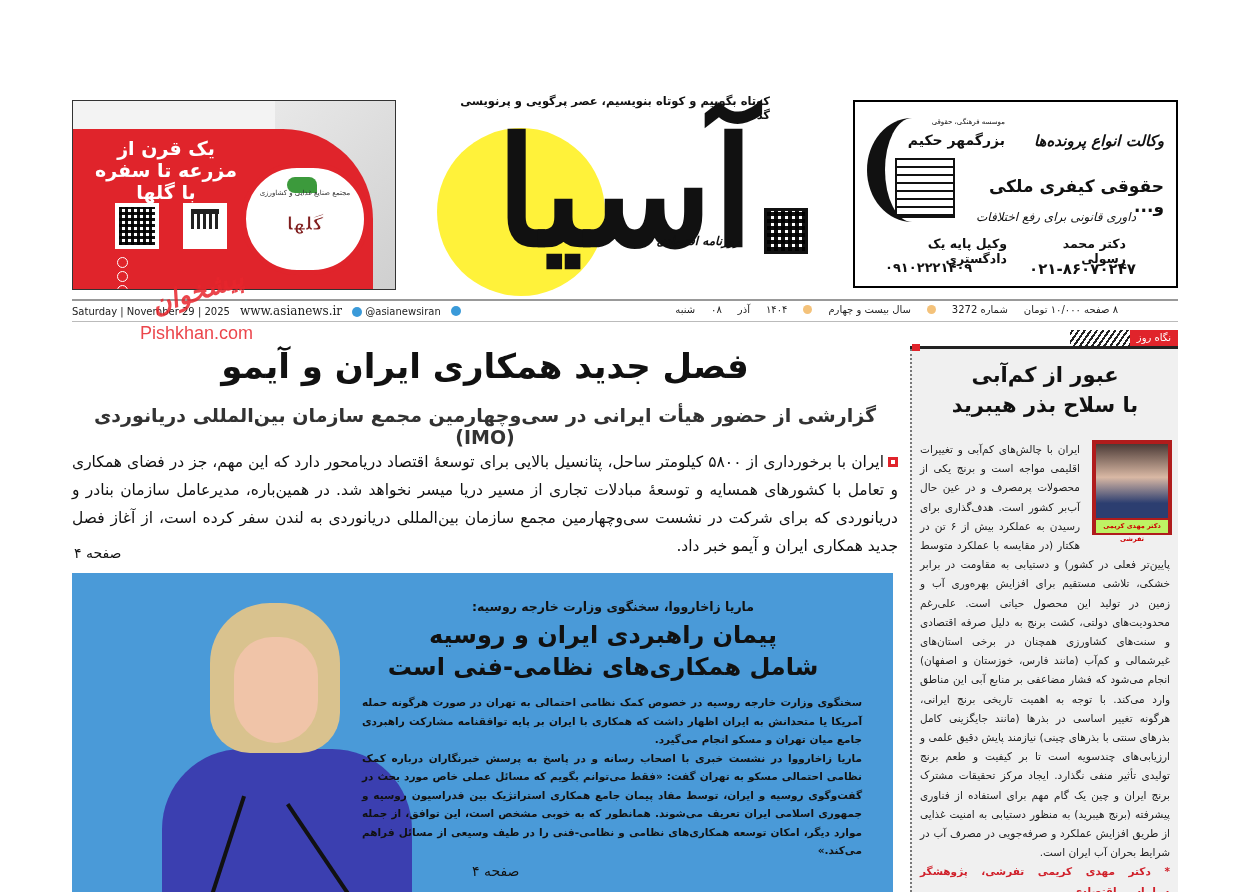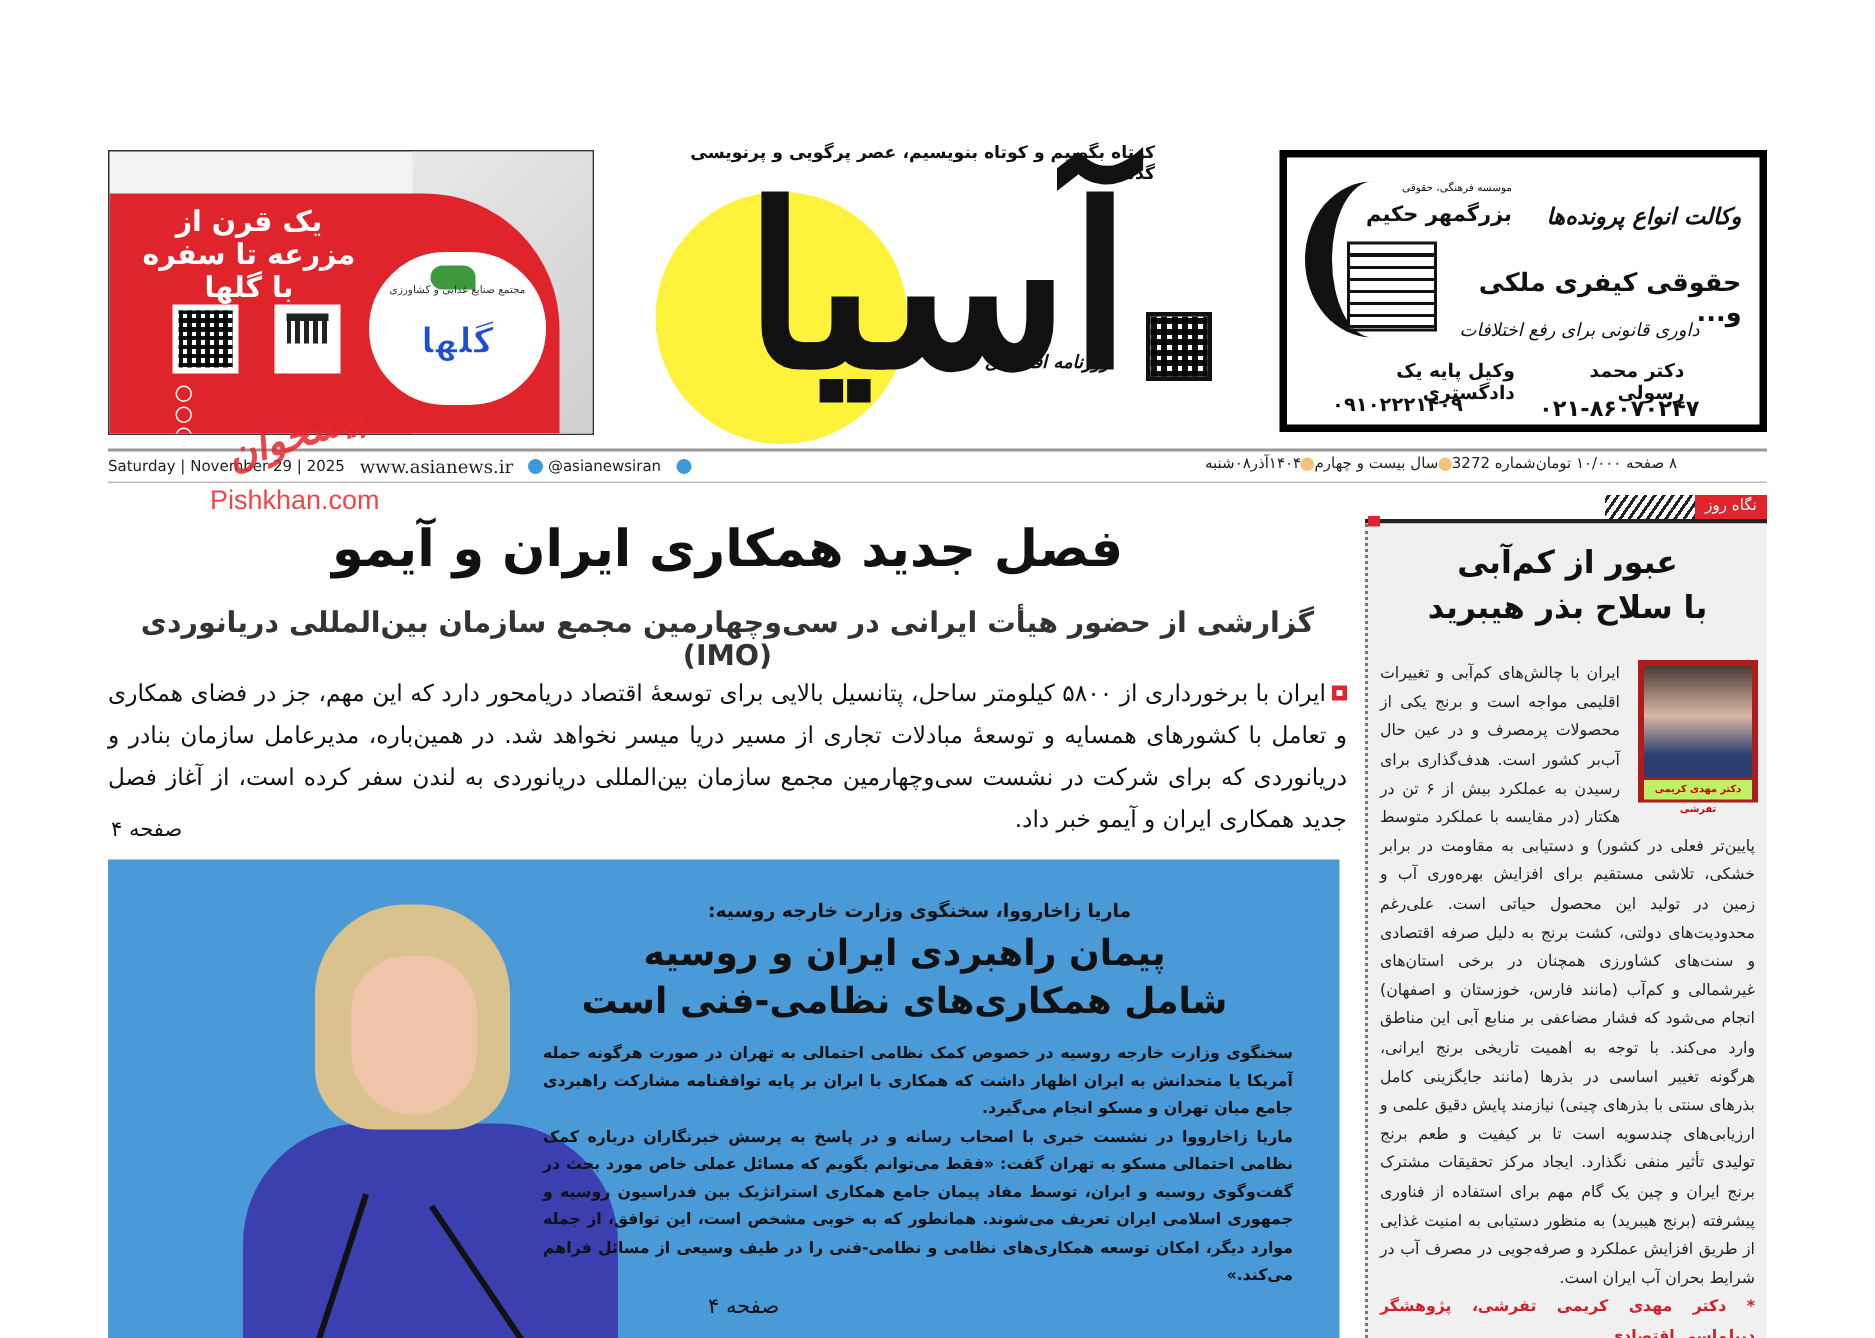--- a/index.html
+++ b/index.html
@@ -6,59 +6,59 @@
   html, body { width: 1250px; height: 892px; background: #ffffff; overflow: hidden; }
   body { position: relative; font-family: "DejaVu Sans", sans-serif; color: #111; }
 
   .abs { position: absolute; }
 
   
   .ad-left { left: 72px; top: 100px; width: 324px; height: 190px; border: 1px solid #333; background: #f3f3f3; overflow: hidden; }
   .ad-left .red { position: absolute; left: 0; top: 28px; width: 300px; height: 160px; background: #e0242b; border-top-right-radius: 90px; }
   .ad-left .herbs { position: absolute; right: 0; top: 0; width: 120px; height: 190px; background: linear-gradient(135deg,#e8e8e8,#cfcfcf); }
   .ad-left .circle { position: absolute; left: 168px; top: 62px; width: 128px; height: 112px; background: #fff; border-radius: 60px; border: 5px solid #e0242b; }
-  .ad-left .brand { position: absolute; left: 180px; top: 112px; width: 104px; text-align: center; font-size: 24px; font-weight: bold; color: #1d4ed8; direction: rtl; -webkit-text-stroke: 1px #fff; }
+  .ad-left .brand { position: absolute; left: 180px; top: 112px; width: 104px; text-align: center; font-size: 18px; font-weight: bold; color: #7f1d1d; direction: rtl; -webkit-text-stroke: 1px #fff; }
   .ad-left .brand-sub { position: absolute; left: 178px; top: 88px; width: 108px; text-align: center; font-size: 7px; color: #333; direction: rtl; }
   .ad-left .leaf { position: absolute; left: 214px; top: 76px; width: 30px; height: 16px; background: #3c9a3c; border-radius: 16px 16px 0 16px; }
   .ad-left .slogan { position: absolute; left: 13px; top: 36px; width: 160px; text-align: center; color: #fff; font-size: 19px; font-weight: bold; direction: rtl; }
   .ad-left .qr { position: absolute; left: 42px; top: 102px; width: 44px; height: 46px; background: #fff; padding: 4px; }
   .ad-left .qr-inner { width: 100%; height: 100%; background: repeating-linear-gradient(90deg,#111 0 3px,#fff 3px 6px), repeating-linear-gradient(0deg,#111 0 3px,#fff 3px 6px); background-blend-mode: multiply; }
   .ad-left .unesco { position: absolute; left: 110px; top: 102px; width: 44px; height: 46px; background: #fff; font-size: 6px; text-align: center; padding-top: 6px; }
   .ad-left .unesco .pillars { width: 28px; height: 20px; margin: 0 auto; border-top: 5px solid #222; background: repeating-linear-gradient(90deg,#222 0 3px,#fff 3px 6px); }
   .ad-left .social { position: absolute; left: 22px; top: 156px; color: #fff; font-size: 11px; font-weight: bold; letter-spacing: 1px; display: flex; gap: 3px; align-items: center; flex-direction: column; }
   .ad-left .social .dot { width: 11px; height: 11px; border: 1.5px solid #fff; border-radius: 50%; display: inline-block; }
 
   
   .tagline { left: 440px; top: 94px; width: 330px; text-align: right; direction: rtl; font-size: 11.5px; font-weight: bold; }
   .sun { left: 437px; top: 128px; width: 168px; height: 168px; border-radius: 50%; background: #fff23a; }
   .logo { left: 450px; top: 92px; width: 350px; text-align: center; font-family: "DejaVu Serif", serif; font-size: 150px; font-weight: bold; line-height: 200px; color: #111; direction: rtl; letter-spacing: -6px; }
   .logo-sub { left: 648px; top: 234px; width: 100px; text-align: center; direction: rtl; font-size: 12px; font-style: italic; font-weight: bold; }
   .qr-mast { left: 764px; top: 208px; width: 44px; height: 46px; background: repeating-linear-gradient(90deg,#111 0 4px,#fff 4px 7px), repeating-linear-gradient(0deg,#111 0 4px,#fff 4px 7px); background-blend-mode: multiply; border: 3px solid #111; }
 
   
-  .ad-right { left: 853px; top: 100px; width: 325px; height: 188px; border: 5px solid #000000; background: #fff; }
+  .ad-right { left: 853px; top: 100px; width: 325px; height: 188px; border: 2px solid #000000; background: #fff; }
   .ad-right .logo-arc { position: absolute; left: 12px; top: 16px; width: 90px; height: 104px; border-radius: 50%; border-left: 18px solid #111; }
   .ad-right .scale { position: absolute; left: 40px; top: 56px; width: 60px; height: 60px; border: 2px solid #111; background: repeating-linear-gradient(0deg,#111 0 2px,#fff 2px 8px); }
   .ad-right .inst-small { position: absolute; left: 50px; top: 16px; width: 100px; text-align: right; direction: rtl; font-size: 7px; }
   .ad-right .inst { position: absolute; left: 40px; top: 30px; width: 110px; text-align: right; direction: rtl; font-size: 14px; font-weight: bold; }
   .ad-right .t1 { position: absolute; right: 12px; top: 30px; width: 170px; text-align: right; direction: rtl; font-size: 15px; font-weight: bold; font-style: italic; }
   .ad-right .t2 { position: absolute; right: 12px; top: 74px; width: 200px; text-align: right; direction: rtl; font-size: 17px; font-weight: bold; }
   .ad-right .t3 { position: absolute; right: 40px; top: 108px; width: 200px; text-align: right; direction: rtl; font-size: 12px; font-style: italic; }
   .ad-right .t4 { position: absolute; right: 50px; top: 134px; width: 90px; text-align: right; direction: rtl; font-size: 12.5px; font-weight: bold; }
   .ad-right .t5 { position: absolute; left: 22px; top: 134px; width: 130px; text-align: right; direction: rtl; font-size: 12.5px; font-weight: bold; }
   .ad-right .p1 { position: absolute; right: 40px; top: 158px; width: 120px; text-align: right; font-size: 15px; font-weight: bold; letter-spacing: 1px; }
   .ad-right .p2 { position: absolute; left: 30px; top: 158px; width: 120px; text-align: left; font-size: 13px; font-weight: bold; letter-spacing: 1px; }
 
   
   .rule-top { left: 72px; top: 299px; width: 1106px; height: 2px; background: #999; }
   .infobar { left: 72px; top: 304px; width: 1106px; height: 16px; font-size: 10px; color: #222; }
   .infobar .en { position: absolute; left: 0; top: 0; display: flex; gap: 10px; align-items: center; }
   .infobar .en .site { font-family: "DejaVu Serif", serif; font-size: 12px; }
   .infobar .ico { display: inline-block; width: 10px; height: 10px; border-radius: 50%; background: #3a9ad9; vertical-align: middle; }
-  .infobar .fa { position: absolute; right: 0; top: 0; display: flex; flex-direction: row-reverse; direction: rtl; align-items: center; }
+  .infobar .fa { position: absolute; right: 0; top: 0; display: flex; flex-direction: row-reverse; gap: 16px; direction: rtl; align-items: center; }
   .infobar .bullet { display: inline-block; width: 9px; height: 9px; border-radius: 50%; background: #f4c27a; }
   .rule-bot { left: 72px; top: 321px; width: 1106px; height: 1px; background: #bbb; }
 
   
   .wm-fa { left: 150px; top: 276px; font-size: 26px; color: #e8262d; font-style: italic; font-weight: bold; transform: rotate(-18deg); direction: rtl; opacity: .85; }
   .wm-en { left: 140px; top: 323px; font-family: "Liberation Sans", sans-serif; font-size: 18px; color: #e8262d; opacity: .85; }
 
   
   .headline { left: 72px; top: 330px; width: 826px; text-align: center; direction: rtl; font-size: 34px; font-weight: bold; line-height: 72px; letter-spacing: -1px; }
   .subhead { left: 72px; top: 404px; width: 826px; text-align: center; direction: rtl; font-size: 19px; font-weight: bold; color: #333; }

